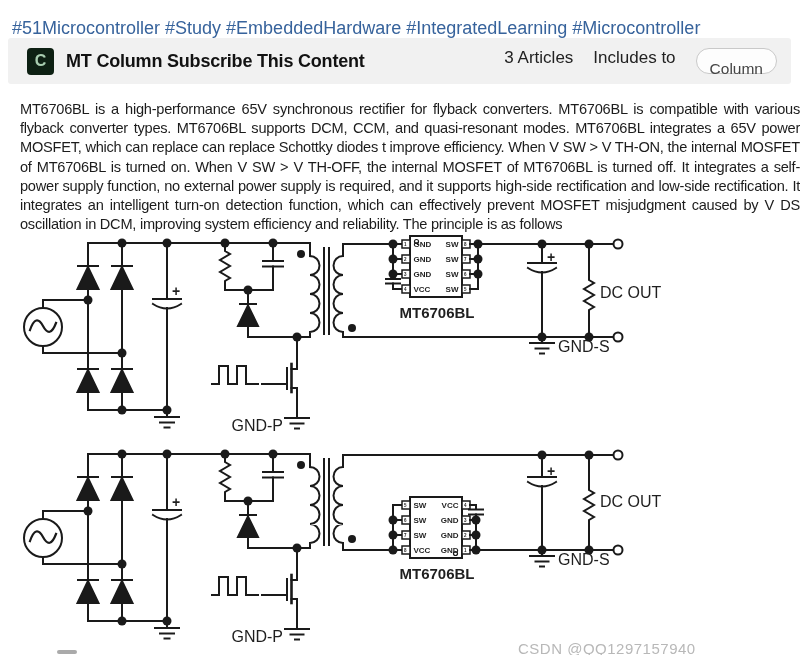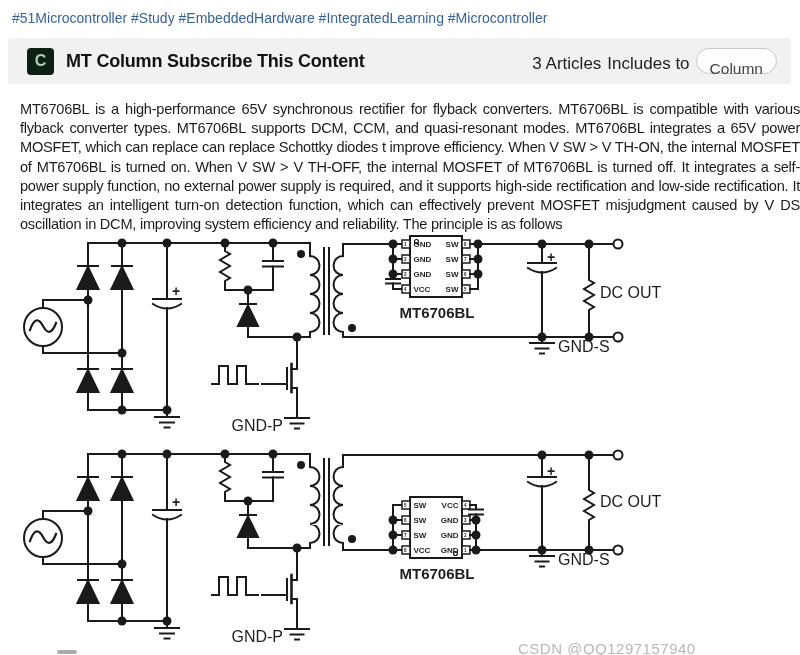--- a/index.html
+++ b/index.html
@@ -1,24 +1,24 @@
 <!DOCTYPE html>
 <html><head>
 <meta charset="utf-8">
 <style>
   html,body{margin:0;padding:0;}
   body{width:800px;height:655px;background:#ffffff;overflow:hidden;position:relative;
        font-family:"Liberation Sans",sans-serif;}
-  .tags{position:absolute;left:12px;top:10px;font-size:14px;color:#37639c;cursor:pointer;white-space:nowrap;}
+  .tags{position:absolute;left:12px;top:18px;font-size:18px;color:#37639c;cursor:pointer;white-space:nowrap;}
   .colbar{position:absolute;left:8px;top:38px;width:783px;height:46px;background:#f1f1f1;
           border-radius:3px;display:flex;align-items:center;padding:0 14px 0 19px;box-sizing:border-box;}
   .logo{width:27px;height:27px;background:#0d2013;border-radius:4px;display:flex;align-items:center;
         justify-content:center;color:#a8cdb0;font-weight:bold;font-size:16px;flex:0 0 auto;}
   .coltitle{margin-left:12px;font-size:18px;font-weight:bold;color:#121212;letter-spacing:-0.2px;white-space:nowrap;}
-  .colright{margin-left:auto;display:flex;align-items:flex-end;gap:6px;font-size:17px;color:#222;white-space:nowrap;}
+  .colright{margin-left:auto;display:flex;align-items:flex-start;gap:20px;font-size:17px;color:#222;white-space:nowrap;}
   .pill{height:26px;padding:8px 13px;border:1.5px solid #c9c9c9;border-radius:14px;background:#fdfdfd;
         font-size:15.5px;color:#444;font-family:"Liberation Sans",sans-serif;cursor:pointer;line-height:23px;}
   .body-text{position:absolute;left:12px;top:92px;width:780px;margin:8px;font-size:14.6px;line-height:19.2px;
              color:#1c1c1c;text-align:justify;letter-spacing:-0.25px;}
   .schem{position:absolute;left:0;top:0;}
   .watermark{position:absolute;left:518px;top:628px;font-size:15px;color:#b8b8b8;letter-spacing:0.5px;margin-top:12px;}
   .scroll-nub{position:absolute;left:57px;top:650px;width:20px;height:4px;background:#aaaaaa;border-radius:2px;}
   svg text{font-family:"Liberation Sans",sans-serif;fill:#1f1f1f;}
   .pinlbl{font-size:8px;font-weight:bold;}
   .pinnum{font-size:4.5px;font-weight:bold;}

